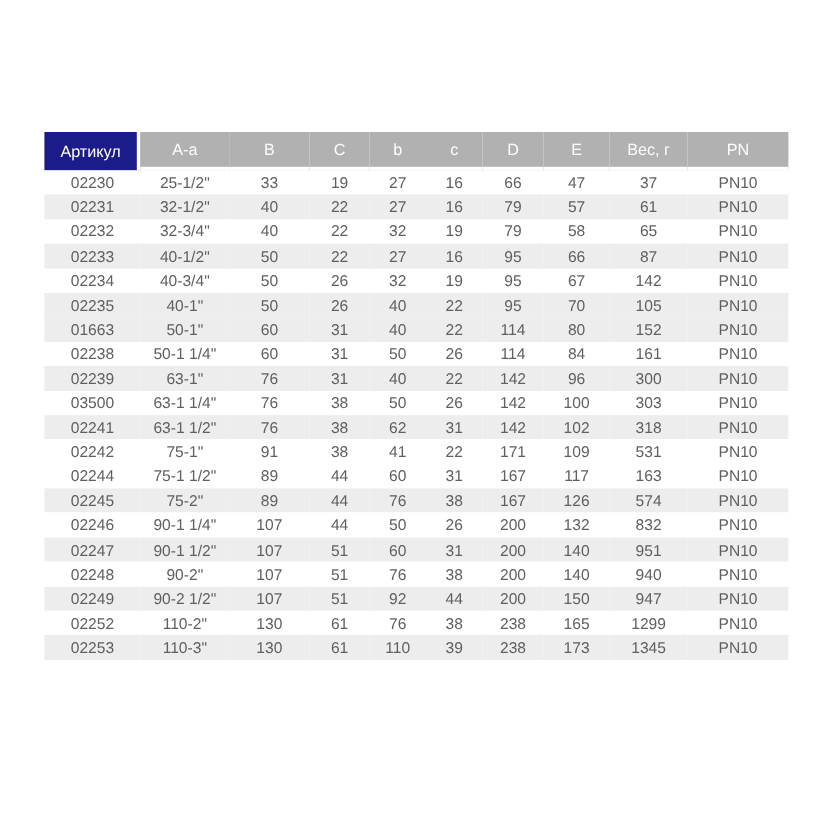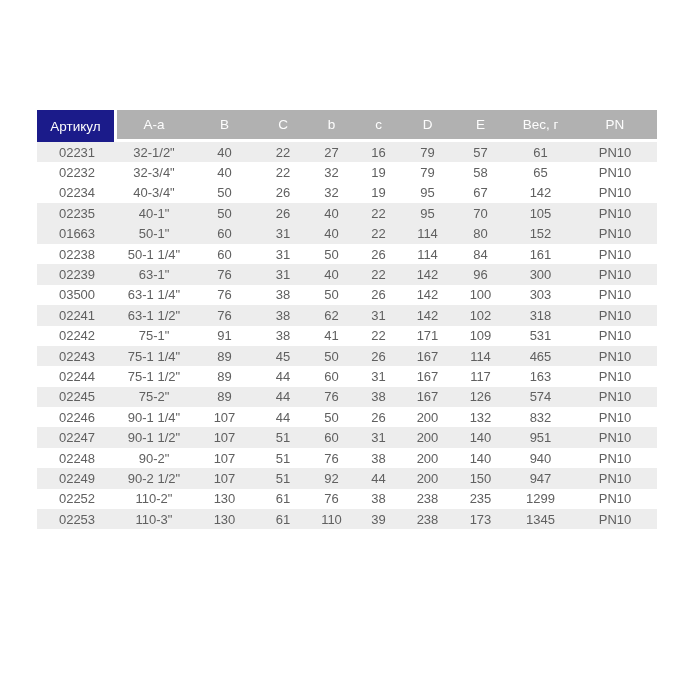--- a/index.html
+++ b/index.html
@@ -79,20 +79,32 @@
           <th>C</th>
           <th>b</th>
           <th>c</th>
           <th>D</th>
           <th>E</th>
           <th>Вес, г</th>
           <th>PN</th>
         </tr>
     </thead>
     <tbody>
+        <tr>
+          <td>02230</td>
+          <td>25-1/2"</td>
+          <td>33</td>
+          <td>19</td>
+          <td>27</td>
+          <td>16</td>
+          <td>66</td>
+          <td>47</td>
+          <td>37</td>
+          <td>PN10</td>
+        </tr>
         <tr class="alt">
           <td>02231</td>
           <td>32-1/2"</td>
           <td>40</td>
           <td>22</td>
           <td>27</td>
           <td>16</td>
           <td>79</td>
           <td>57</td>
           <td>61</td>
@@ -103,20 +115,32 @@
           <td>32-3/4"</td>
           <td>40</td>
           <td>22</td>
           <td>32</td>
           <td>19</td>
           <td>79</td>
           <td>58</td>
           <td>65</td>
           <td>PN10</td>
         </tr>
+        <tr class="alt">
+          <td>02233</td>
+          <td>40-1/2"</td>
+          <td>50</td>
+          <td>22</td>
+          <td>27</td>
+          <td>16</td>
+          <td>95</td>
+          <td>66</td>
+          <td>87</td>
+          <td>PN10</td>
+        </tr>
         <tr>
           <td>02234</td>
           <td>40-3/4"</td>
           <td>50</td>
           <td>26</td>
           <td>32</td>
           <td>19</td>
           <td>95</td>
           <td>67</td>
           <td>142</td>
@@ -197,32 +221,20 @@
         <tr>
           <td>02242</td>
           <td>75-1"</td>
           <td>91</td>
           <td>38</td>
           <td>41</td>
           <td>22</td>
           <td>171</td>
           <td>109</td>
           <td>531</td>
-          <td>PN10</td>
-        </tr>
-        <tr class="alt">
-          <td>02243</td>
-          <td>75-1 1/4"</td>
-          <td>89</td>
-          <td>45</td>
-          <td>50</td>
-          <td>26</td>
-          <td>167</td>
-          <td>114</td>
-          <td>465</td>
           <td>PN10</td>
         </tr>
         <tr>
           <td>02244</td>
           <td>75-1 1/2"</td>
           <td>89</td>
           <td>44</td>
           <td>60</td>
           <td>31</td>
           <td>167</td>
@@ -291,21 +303,21 @@
           <td>PN10</td>
         </tr>
         <tr>
           <td>02252</td>
           <td>110-2"</td>
           <td>130</td>
           <td>61</td>
           <td>76</td>
           <td>38</td>
           <td>238</td>
-          <td>235</td>
+          <td>165</td>
           <td>1299</td>
           <td>PN10</td>
         </tr>
         <tr class="alt">
           <td>02253</td>
           <td>110-3"</td>
           <td>130</td>
           <td>61</td>
           <td>110</td>
           <td>39</td>

